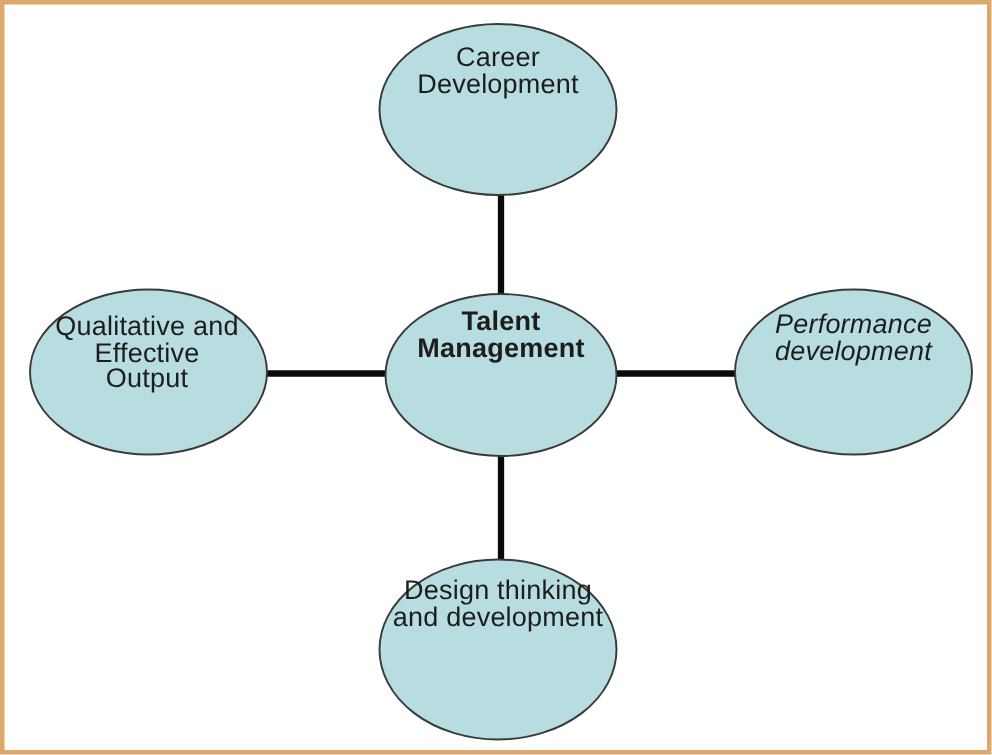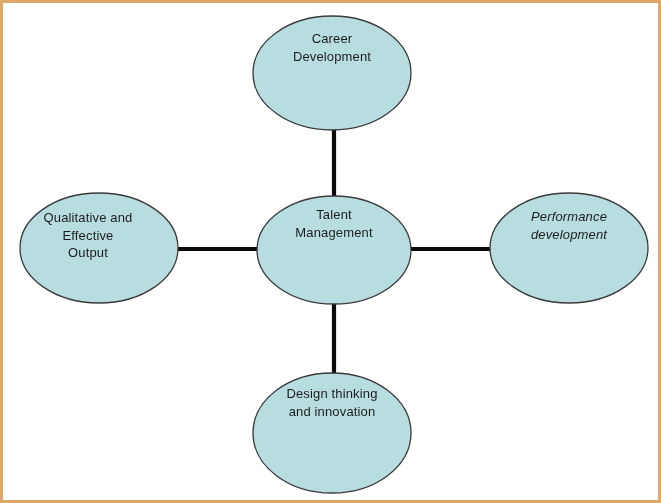--- a/index.html
+++ b/index.html
@@ -37,21 +37,21 @@
   .connector-line {
     stroke: #0a0a0a;
     stroke-width: 4.2;
     stroke-linecap: butt;
   }
   .node-label {
     position: absolute;
     text-align: center;
     color: #1d1d1d;
     font-family: "Liberation Sans", sans-serif;
-    font-size: 13px;
+    font-size: 18px;
     line-height: 17.5px;
     letter-spacing: 0.15px;
     white-space: pre-line;
     pointer-events: none;
     user-select: none;
   }
 </style>
 </head>
 <body>
 
@@ -68,26 +68,26 @@
     <ellipse class="node-ellipse" cx="96" cy="245" rx="79" ry="55"></ellipse>
     <ellipse class="node-ellipse" cx="566" cy="245" rx="79" ry="55"></ellipse>
     <ellipse class="node-ellipse" cx="329" cy="430" rx="79" ry="60"></ellipse>
 
     <ellipse class="node-ellipse" cx="331" cy="247" rx="77" ry="54"></ellipse>
   </svg>
 
   <div class="node-label" style="left:250px; top:27px; width:158px;">Career
 Development</div>
 
-  <div class="node-label" style="left:6px; top:206px; width:158px;">Qualitative and
+  <div class="node-label" style="left:16px; top:206px; width:158px;">Qualitative and
 Effective
 Output</div>
 
-  <div class="node-label" style="left:254px; top:203px; width:154px;">Talent
+  <div class="node-label" style="left:254px; top:203px; width:154px;font-weight:bold;">Talent
 Management</div>
 
   <div class="node-label" style="left:487px; top:205px; width:158px;font-style:italic;">Performance
 development</div>
 
   <div class="node-label" style="left:250px; top:382px; width:158px;">Design thinking
-and innovation</div>
+and development</div>
 
 </div>
 
 </body></html>

